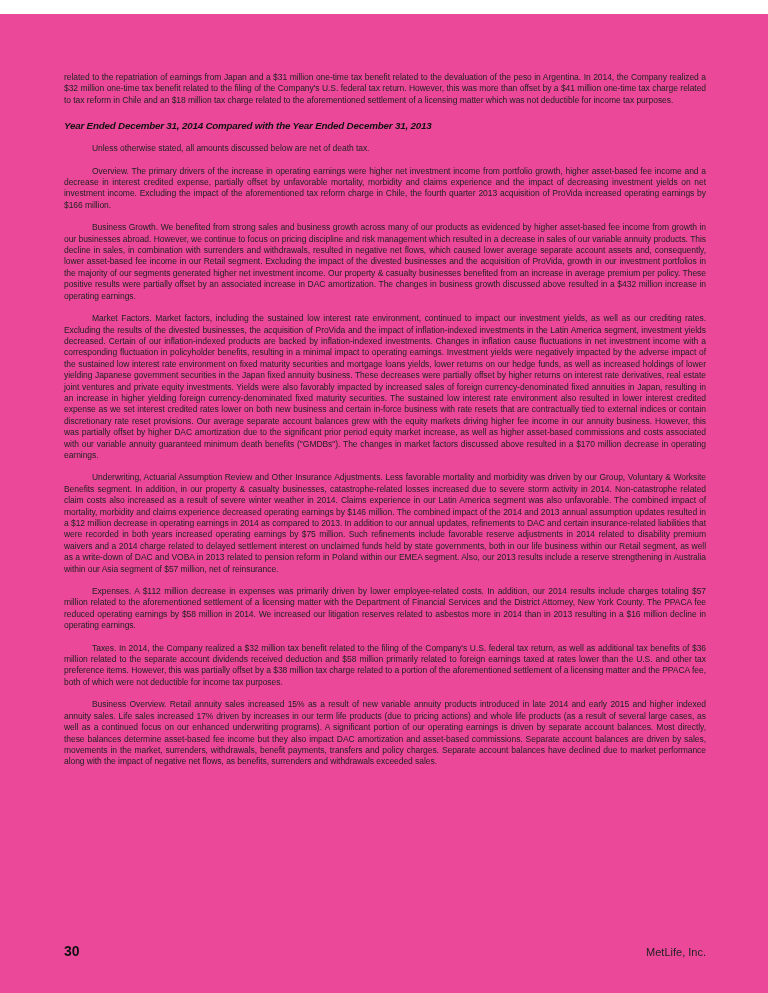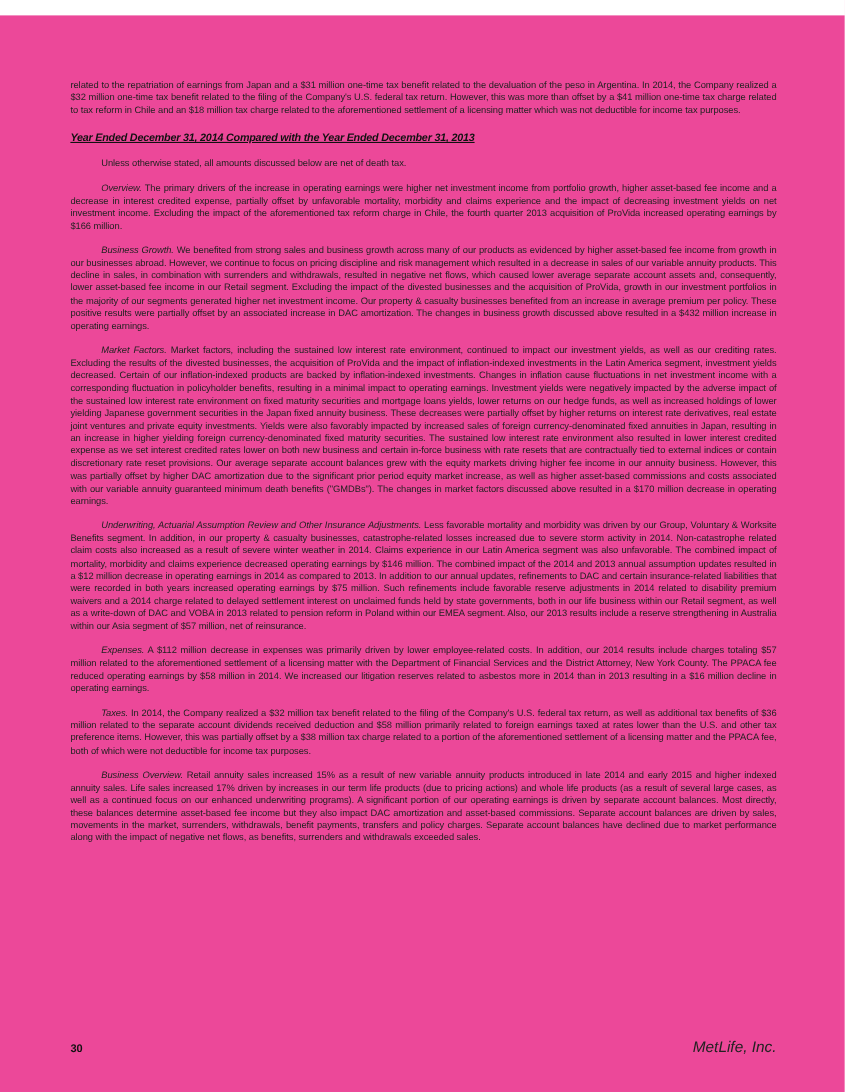--- a/index.html
+++ b/index.html
@@ -29,54 +29,51 @@
     letter-spacing: -0.05px;
     text-align: justify;
     margin: 0 0 11px 0;
     text-indent: 28px;
     color: #222222;
   }
   p.body.noindent {
     text-indent: 0;
   }
   p.body .lead {
-    font-style: italic;
   }
   .h-main, .h-sub {
     font-size: 9.8px;
     font-weight: bold;
     font-style: italic;
     letter-spacing: -0.2px;
     color: #111111;
     margin: 14px 0 12px 0;
   }
   .h-underline {
-    text-decoration: underline;
   }
   .h-indent {
     margin-left: 9px;
   }
   .footer {
     position: absolute;
     left: 64px;
     right: 62px;
     top: 929px;
     display: flex;
     justify-content: space-between;
     align-items: baseline;
   }
   .footer .page-num {
-    font-size: 10px;
+    font-size: 14px;
     font-weight: bold;
     color: #111111;
   }
   .footer .company {
-    font-size: 14px;
+    font-size: 11px;
     color: #222222;
-    font-style: italic;
   }
 </style>
 </head>
 <body>
 
 <div class="page">
   <div class="content">
 
     <p class="body noindent"><span>related to the repatriation of earnings from Japan and a $31 million one-time tax benefit related to the devaluation of the peso in Argentina. In 2014, the Company realized a $32 million one-time tax benefit related to the filing of the Company's U.S. federal tax return. However, this was more than offset by a $41 million one-time tax charge related to tax reform in Chile and an $18 million tax charge related to the aforementioned settlement of a licensing matter which was not deductible for income tax purposes.</span></p>
 

